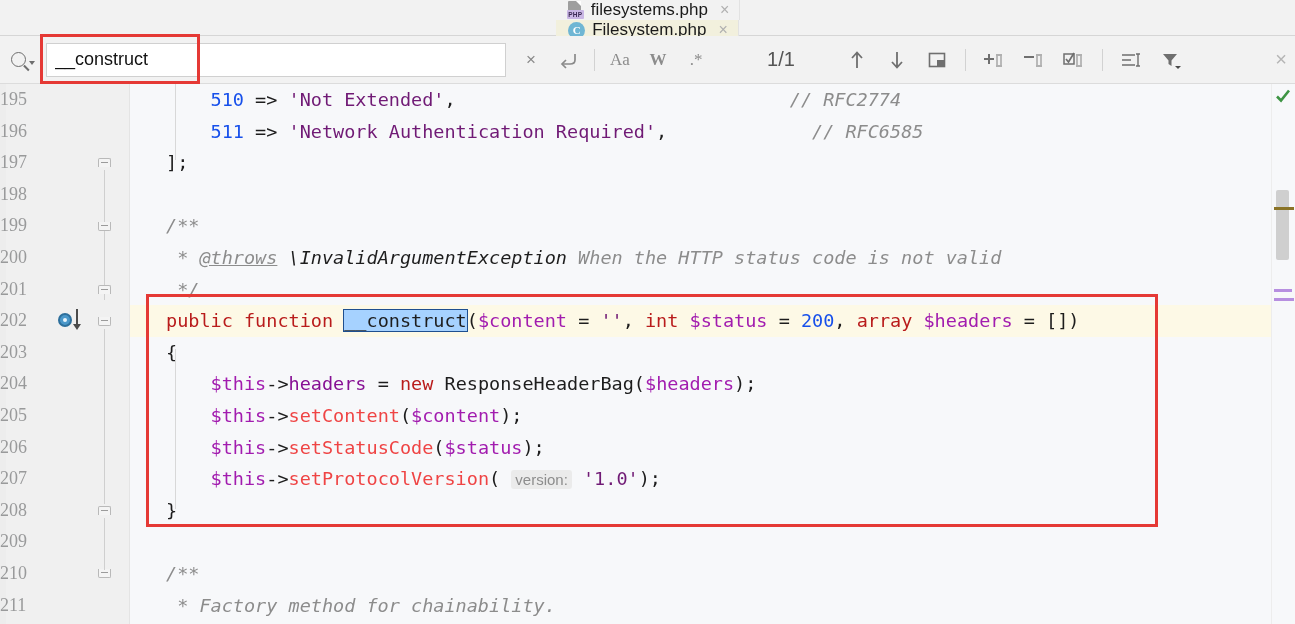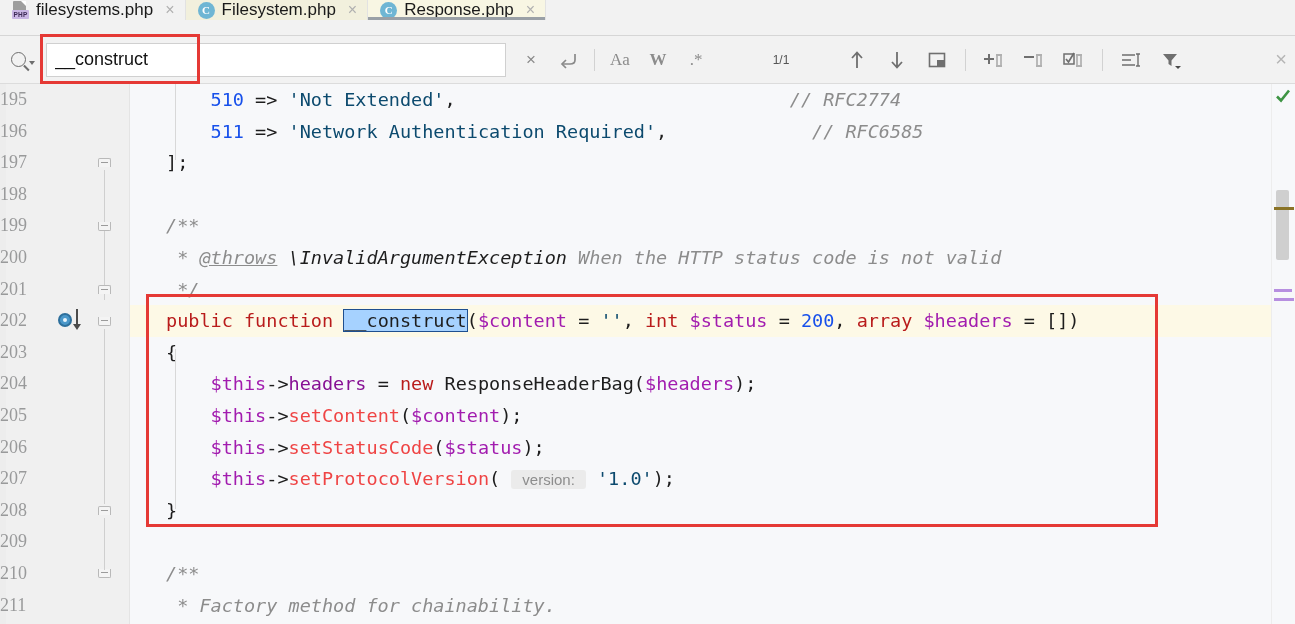--- a/index.html
+++ b/index.html
@@ -5,24 +5,25 @@
   * { box-sizing: border-box; margin: 0; padding: 0; }
   html, body {
     width: 1295px; height: 624px;
     background: #f7f8fa;
     font-family: "Liberation Sans", sans-serif;
     overflow: hidden;
   }
 
   
   .tabbar {
-    display: flex; align-items: flex-start;
+    display: flex; align-items: center;
     height: 36px; background: #f2f2f2;
     border-bottom: 1px solid #d6d6d6;
     position: relative;
+    flex-direction: column;
   }
   .tab {
     display: flex; align-items: center; gap: 7px;
     padding: 0 10px 0 12px;
     font-size: 17px; color: #1a1a1a;
     position: relative; white-space: nowrap;
     border-right: 1px solid #e2e2e2;
   }
   .tab.plain  { background: #f2f2f2; }
   .tab.tinted { background: #f2f0dd; }
@@ -100,21 +101,21 @@
     display:flex; align-items:center; gap:0; margin-left: 6px;
   }
   .fb-btn {
     width: 38px; height: 34px; display:flex; align-items:center;
     justify-content:center; color:#8a8a8a; font-size:17px;
   }
   .fb-sep { width:1px; height:22px; background:#d2d2d2; margin:0 6px; }
   .fb-txt { font-size:17px; color:#8c8c8c; font-family:"Liberation Serif", serif; }
   .fb-txt.bold { font-weight: bold; }
   .counter {
-    font-size:12px; color:#555; margin: 0 0 0 34px; width:64px; text-align:center;
+    font-size:20px; color:#555; margin: 0 0 0 34px; width:64px; text-align:center;
   }
   .tool-group { display:flex; align-items:center; margin-left: 26px; gap:4px; }
   .tbtn {
     width: 36px; height: 34px; display:flex; align-items:center;
     justify-content:center; color:#6f6f6f;
   }
   .closebar { margin-left:auto; margin-right: 8px; color:#b5b5b5; font-size:20px; }
 
   
   .editor {
@@ -176,36 +177,36 @@
     padding-left: 36px; position: relative;
   }
   .row.caret { background:#fdf9e6; }
   .indent-guide {
     position:absolute; width:1px; background:#d8d8d8;
   }
 
   
   .k   { color:#b91c1c; }            
   .num { color:#1750eb; }            
-  .str { color:#0c4a6e; }            
+  .str { color:#701a75; }            
   .var { color:#871094; }            
   .dvar{ color:#a21caf;text-align:center; }            
   .cls { color:#1d1d1d; }            
   .fn  { color:#ef4444; }            
   .cmt { color:#8c8c8c; font-style: italic; }
   .doc { color:#8c8c8c; font-style: italic; }
   .doctag { color:#8c8c8c; font-style: italic; text-decoration: underline; }
   .doctype { color:#1d1d1d; font-style: italic; font-weight: normal; }
   .pl  { color:#1d1d1d; }            
   .match {
     background:#a6d2ff; outline:1.5px solid #1e4f8f; color:#1d1d1d;
   }
   .hint {
     background:#ebebeb; color:#8d8d8d; font-size:15px;
-    border-radius:3px; padding:1px 11px; font-family:"Liberation Sans", sans-serif;
+    border-radius:3px; padding:1px 4px; font-family:"Liberation Sans", sans-serif;
   }
 
   
   .insp {
     width: 24px; flex:none; background:#f7f8fa; position:relative;
     border-left:1px solid #ededed;
   }
   .check {
     position:absolute; top:4px; left:3px; width:16px; height:16px;
   }

